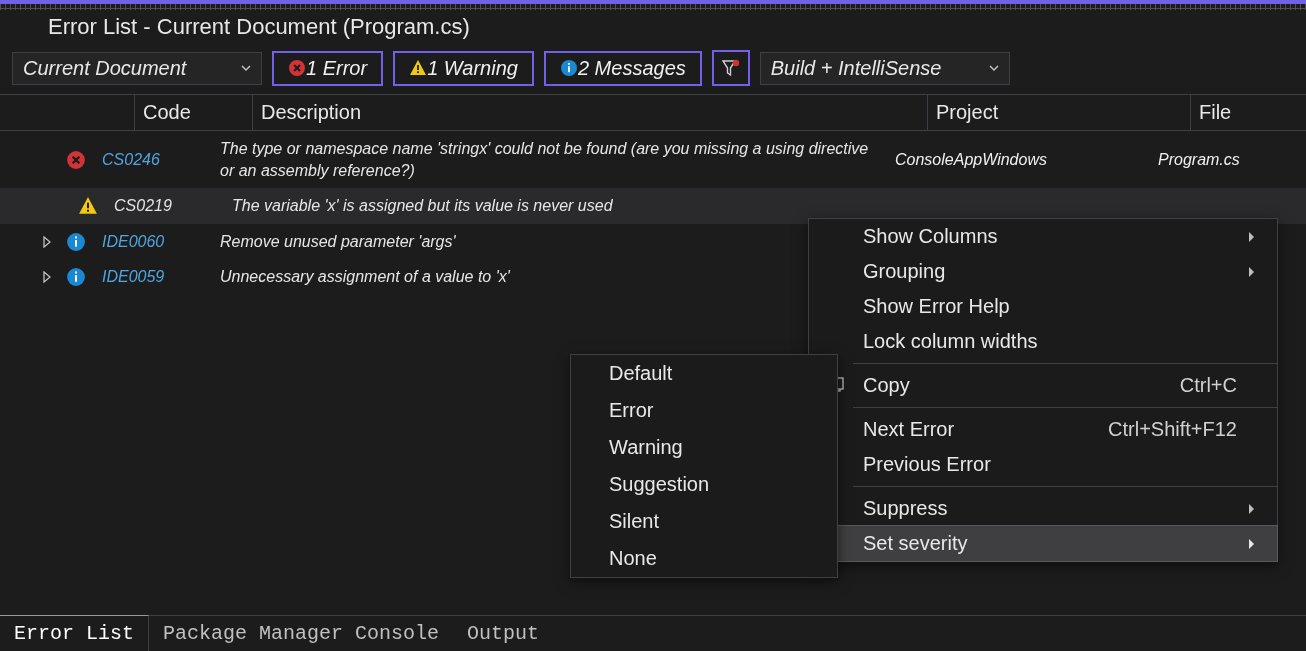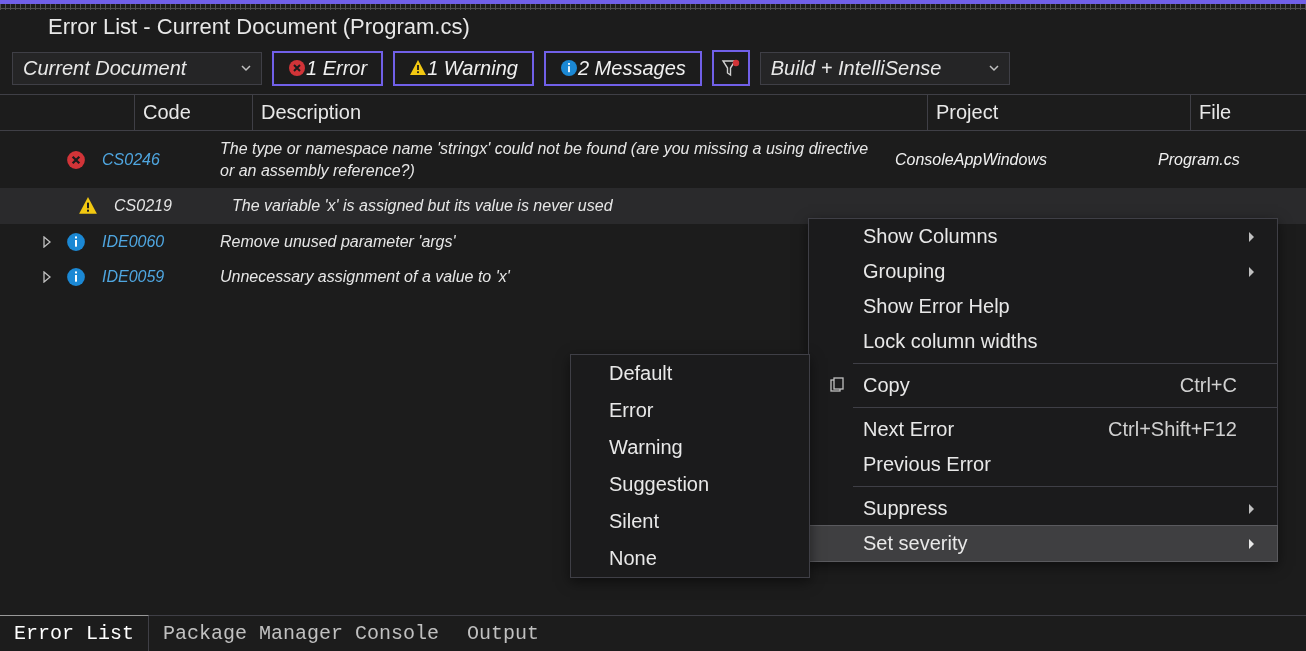--- a/index.html
+++ b/index.html
@@ -119,21 +119,21 @@
     grid-template-columns:44px 1fr auto 24px;
     align-items:center;
     padding:6px 6px;
     gap:4px;
   }
   .menu-item.highlight { background:#3f3f41; border:1px solid #5a5a5e; margin:-1px; }
   .menu-sep { height:1px; background:#3f3f46; margin:4px 0 4px 44px; }
   .menu-item .shortcut { color:#d0d0d0; padding-right:6px; }
   .submenu {
     position:absolute;
-    left:570px; top:354px; width:240px;
+    left:570px; top:354px; width:268px;
     background:#1b1b1c;
     border:1px solid #3f3f46;
     box-shadow:0 4px 12px rgba(0,0,0,0.5);
   }
   .submenu .menu-item { grid-template-columns:26px 1fr; padding:7px 8px; }
   
   svg { display:block; }
   .caret-svg { width:10px; height:10px; }
   .tri-right { width:10px; height:12px; }
 </style>

